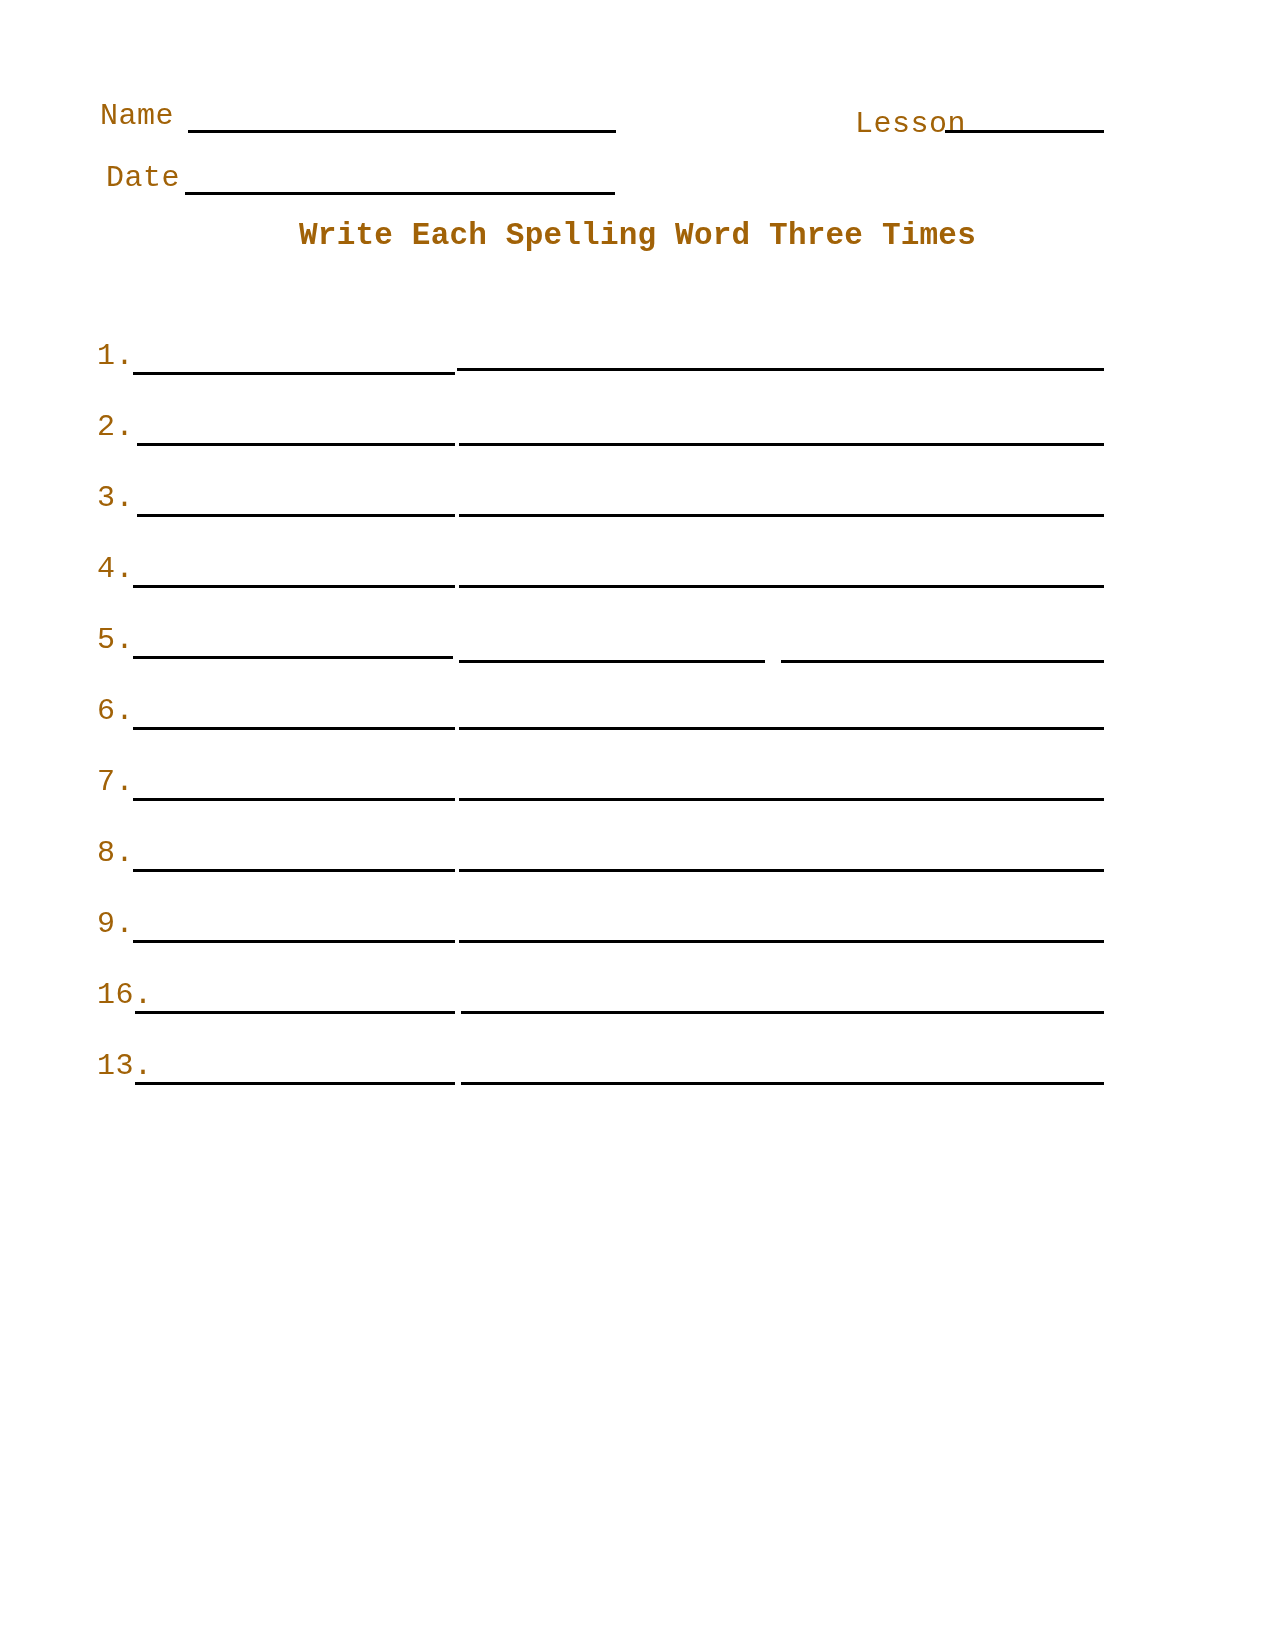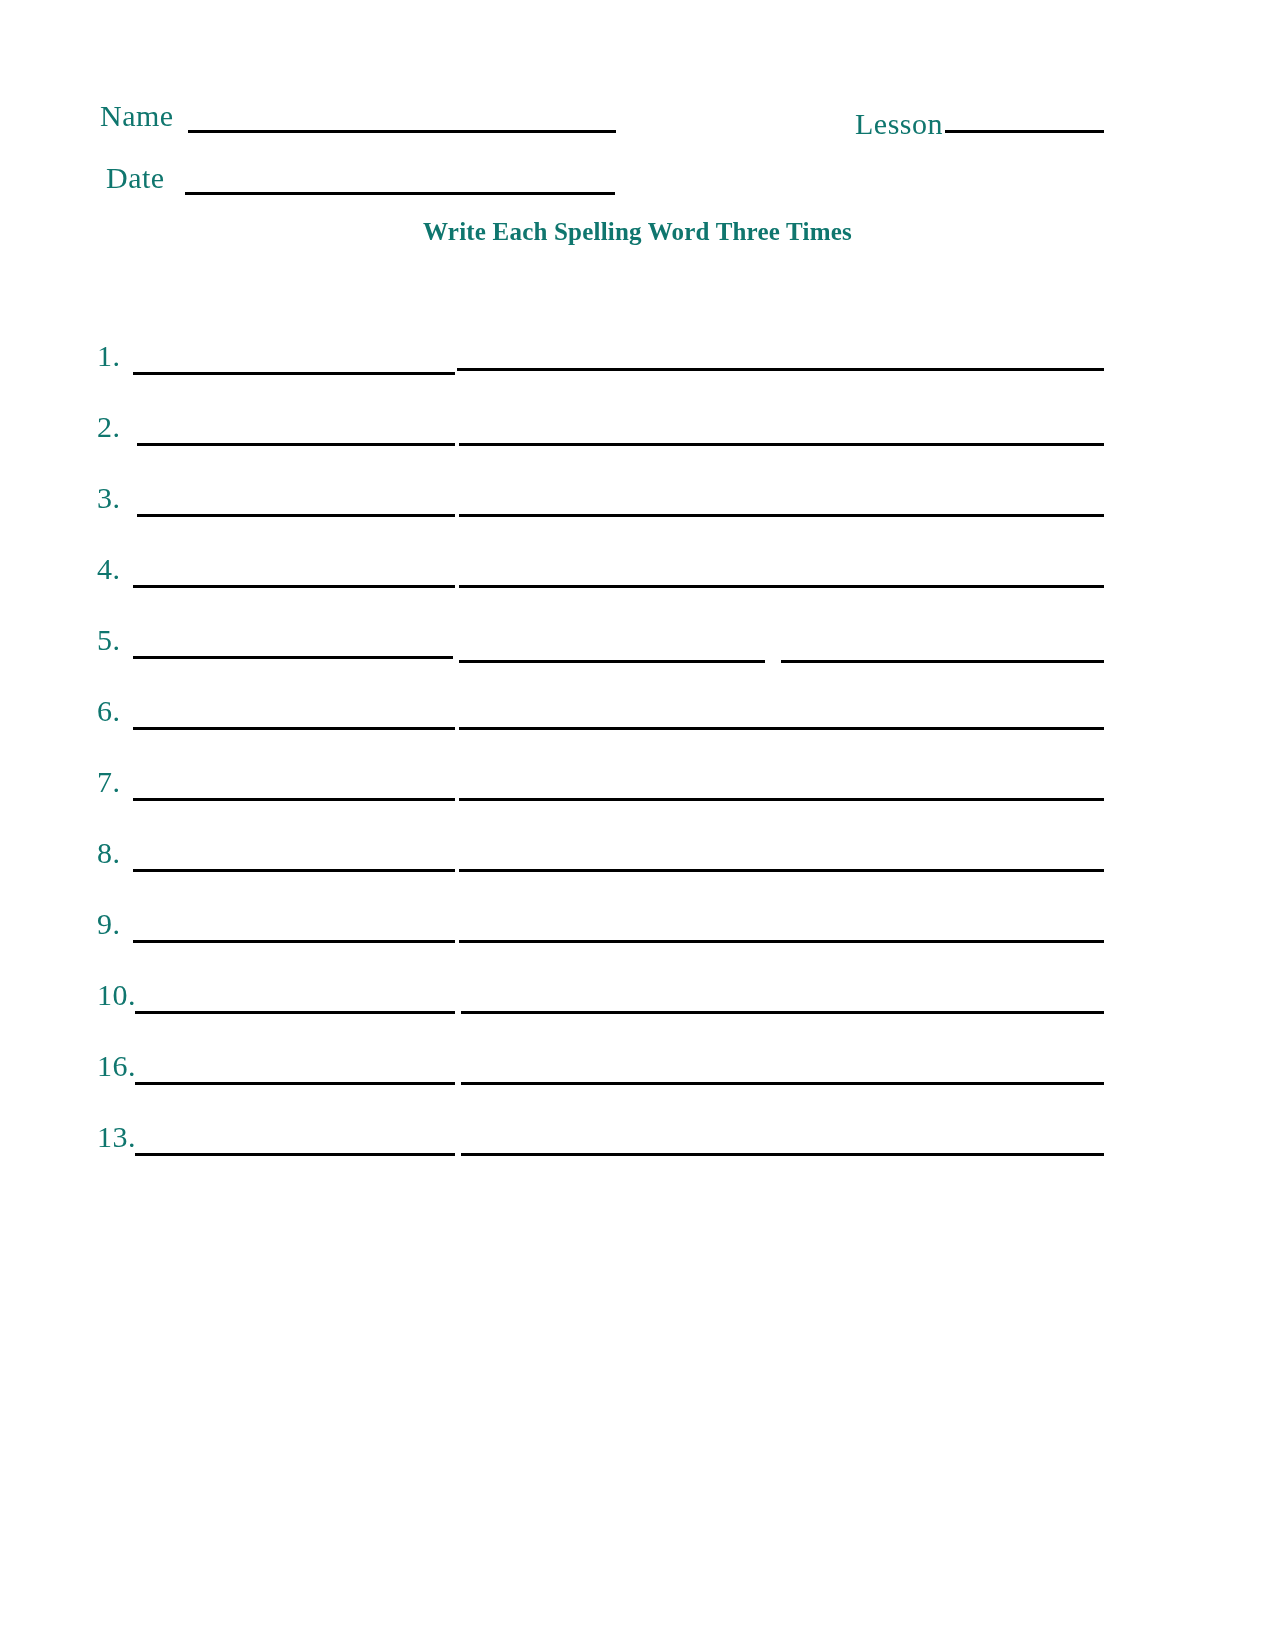--- a/index.html
+++ b/index.html
@@ -5,22 +5,22 @@
   html, body {
     margin: 0;
     padding: 0;
     background: #ffffff;
   }
   .page {
     position: relative;
     width: 1104px;
     height: 1650px;
     background: #ffffff;
-    font-family: Liberation Serif, serif;
-    color: #0f766e;
+    font-family: Liberation Mono, monospace;
+    color: #a16207;
     overflow: hidden;
   }
 
   
   .header {
     position: absolute;
     left: 100px;
     top: 90px;
     width: 1015px;
   }
@@ -50,21 +50,21 @@
   .date-label { position: absolute; left: 6px; top: 70px; }
   .date-rule  { position: absolute; left: 85px; top: 102px; width: 430px; }
 
   
   .title {
     position: absolute;
     left: 0;
     top: 218px;
     width: 1275px;
     text-align: center;
-    font-size: 25px;
+    font-size: 31px;
     font-weight: bold;
     letter-spacing: 0.2px;
   }
 
   
   .lines {
     position: absolute;
     left: 97px;
     top: 338px;
     width: 1020px;
@@ -179,25 +179,20 @@
       <span class="seg seg-a"></span>
       <span class="seg seg-b"></span>
     </div>
 
     <div class="line-row">
       <span class="num">9.</span>
       <span class="seg seg-a"></span>
       <span class="seg seg-b"></span>
     </div>
 
-    <div class="line-row row-two-digit">
-      <span class="num num-wide">10.</span>
-      <span class="seg seg-a"></span>
-      <span class="seg seg-b"></span>
-    </div>
 
 
     <div class="line-row row-two-digit">
       <span class="num num-wide">16.</span>
       <span class="seg seg-a"></span>
       <span class="seg seg-b"></span>
     </div>
 
     <div class="line-row row-two-digit">
       <span class="num num-wide">13.</span>

